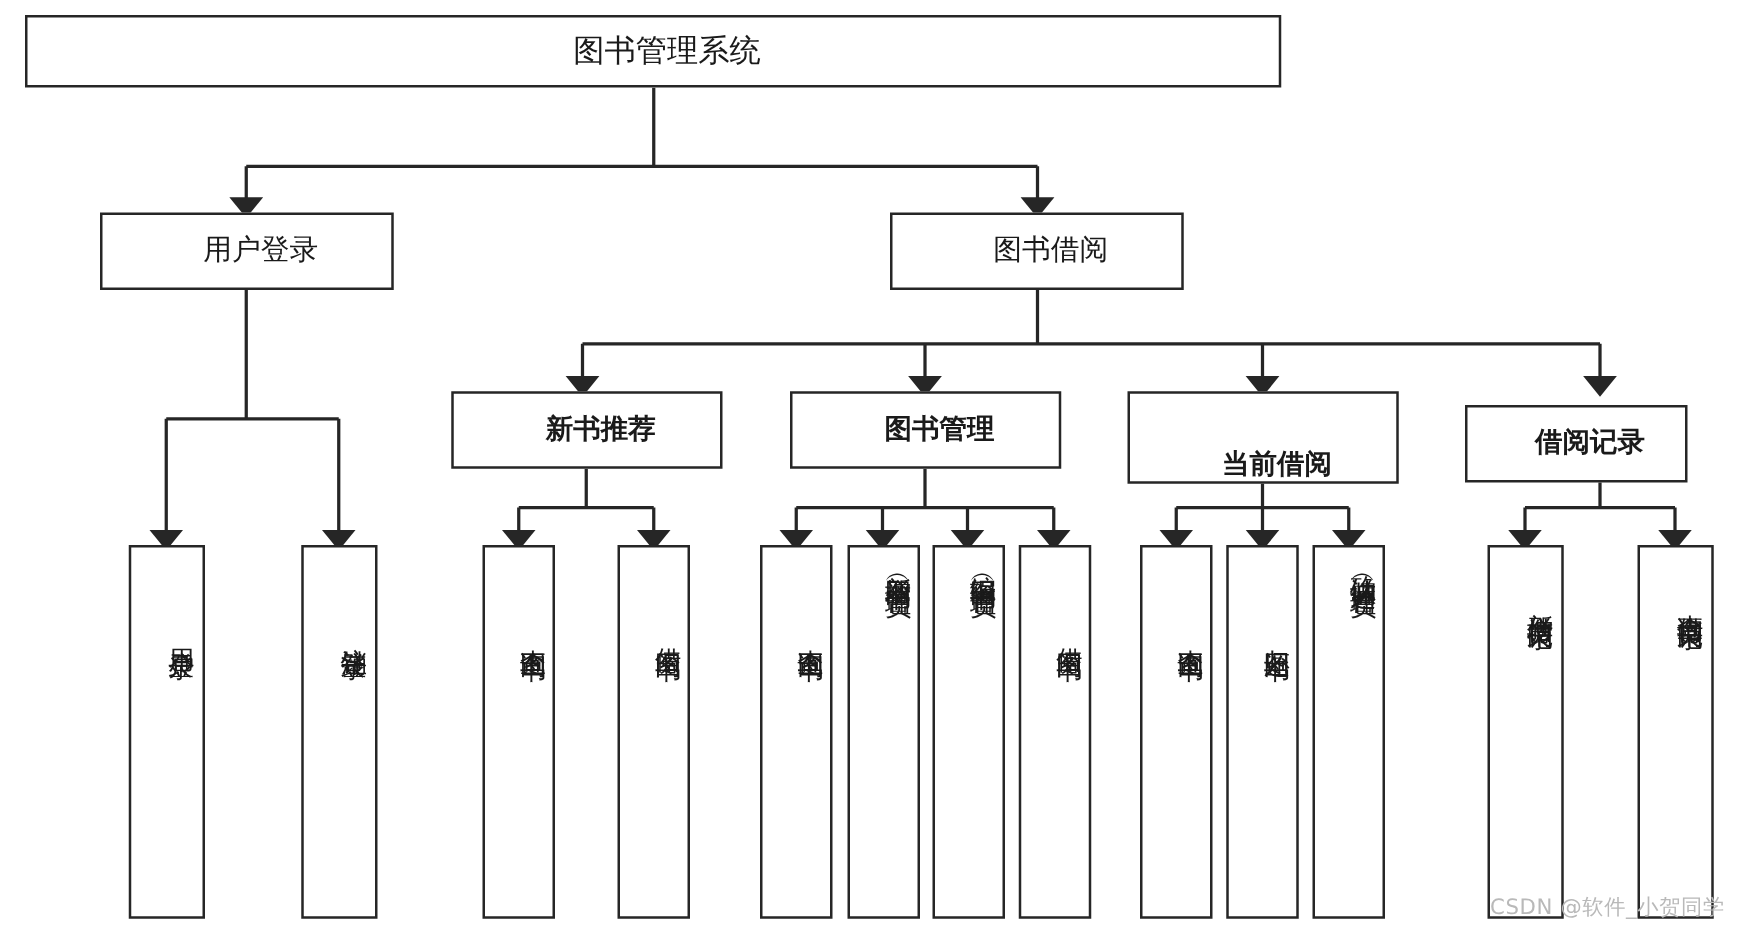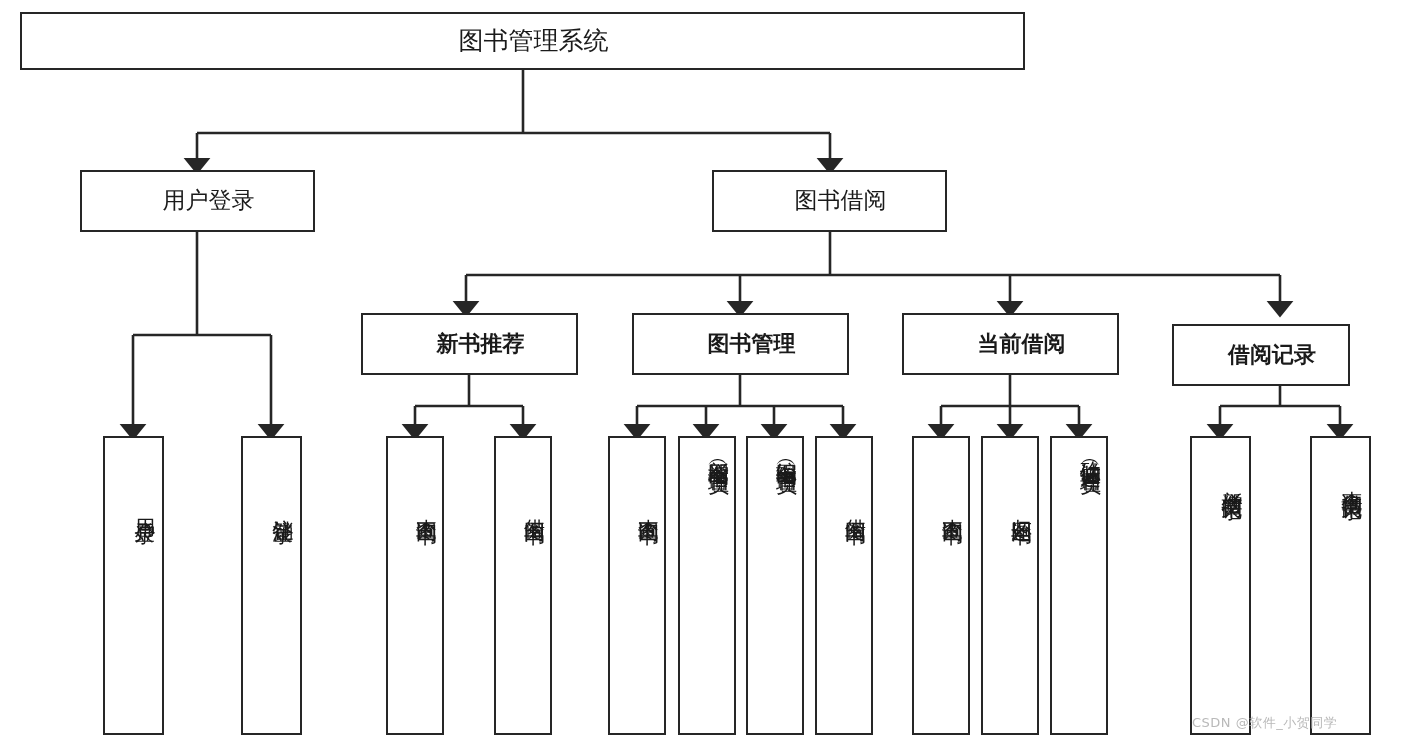--- a/index.html
+++ b/index.html
@@ -57,21 +57,21 @@
   .node.leaf .lbl {
     writing-mode: vertical-rl;
     text-orientation: upright;
     font-size: 21px;
     letter-spacing: 2px;
     line-height: 1;
     white-space: nowrap;
   }
   .watermark {
     position: absolute;
-    font-size: 13px;
+    font-size: 17px;
     color: #b9b9b9;
     white-space: nowrap;
     letter-spacing: 0.5px;
   }
 </style>
 </head>
 <body>
 
 <div id="canvas">
 
@@ -136,21 +136,21 @@
   <div class="node lvl2" style="left:712px; top:170px; width:235px; height:62px;">
     <span class="lbl">图书借阅</span>
   </div>
 
   <div class="node lvl3" style="left:361px; top:313px; width:217px; height:62px;">
     <span class="lbl">新书推荐</span>
   </div>
   <div class="node lvl3" style="left:632px; top:313px; width:217px; height:62px;">
     <span class="lbl">图书管理</span>
   </div>
-  <div class="node lvl3" style="left:902px; top:313px; width:217px; height:62px;">
+  <div class="node lvl3" style="left:902px; top:313px; width:217px; height:74px;align-items:flex-end;">
     <span class="lbl">当前借阅</span>
   </div>
   <div class="node lvl3" style="left:1172px; top:324px; width:178px; height:62px;">
     <span class="lbl">借阅记录</span>
   </div>
 
   <div class="node leaf" style="left:103px; top:436px; width:61px; height:299px; padding-top:64px;">
     <span class="lbl">用户登录</span>
   </div>
   <div class="node leaf" style="left:241px; top:436px; width:61px; height:299px; padding-top:64px;">

